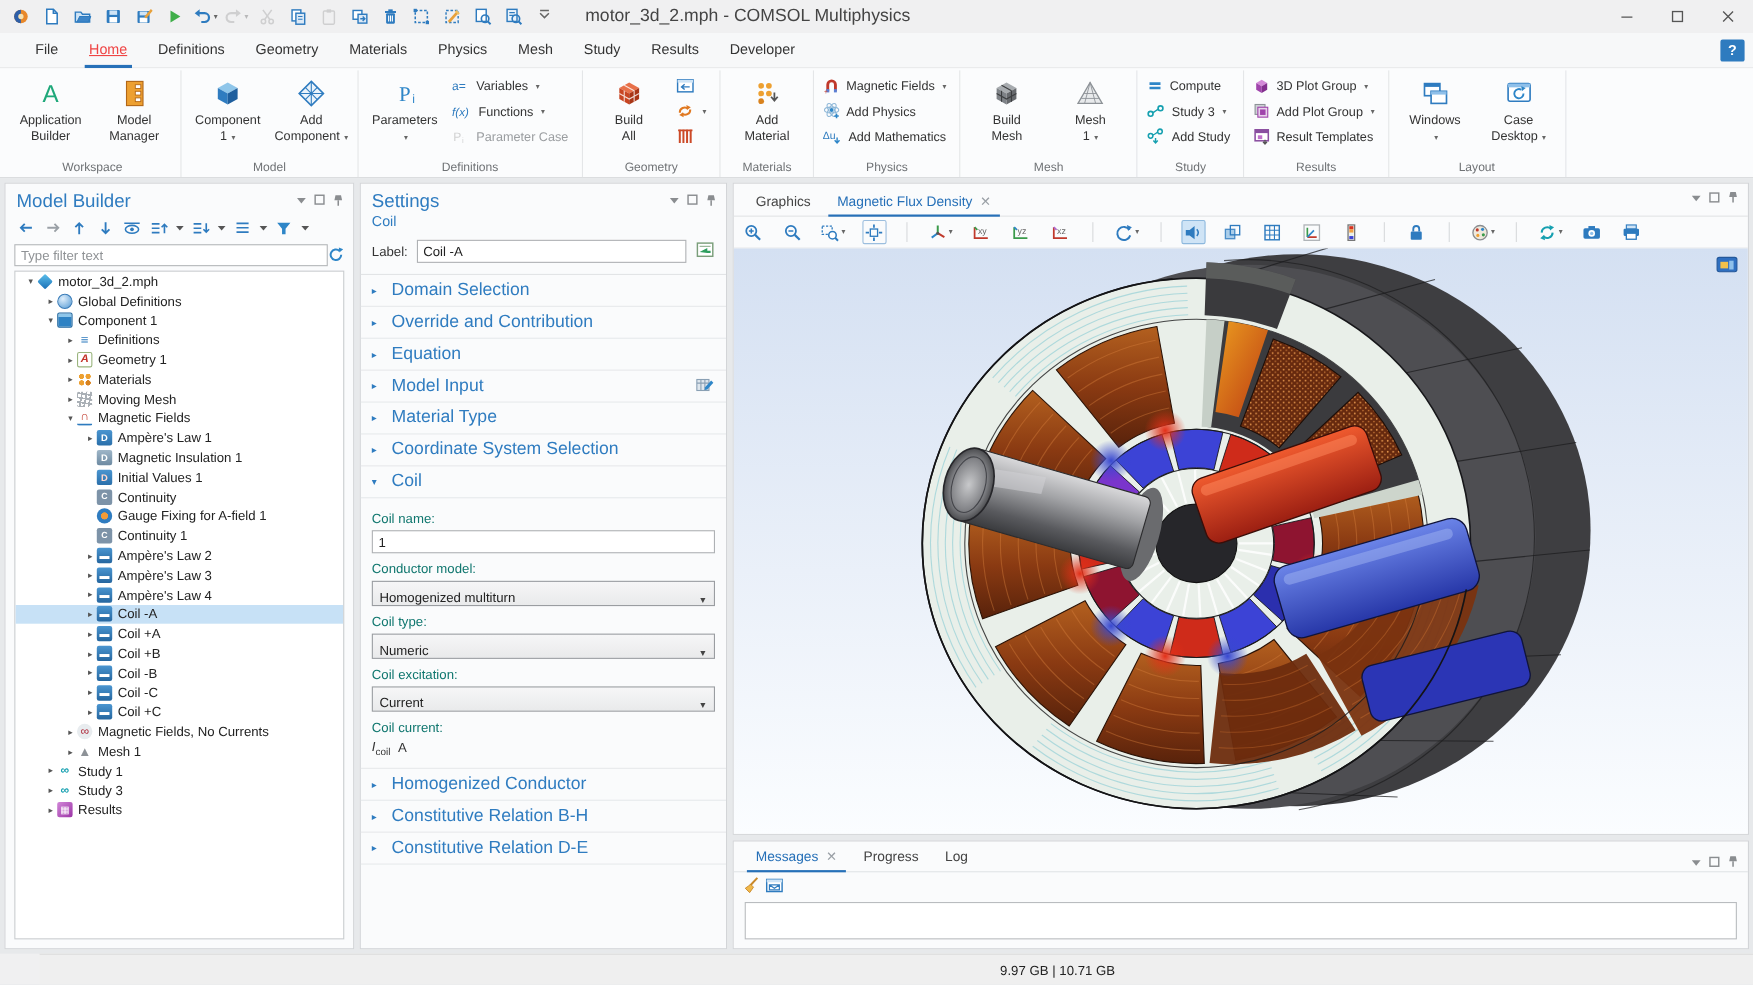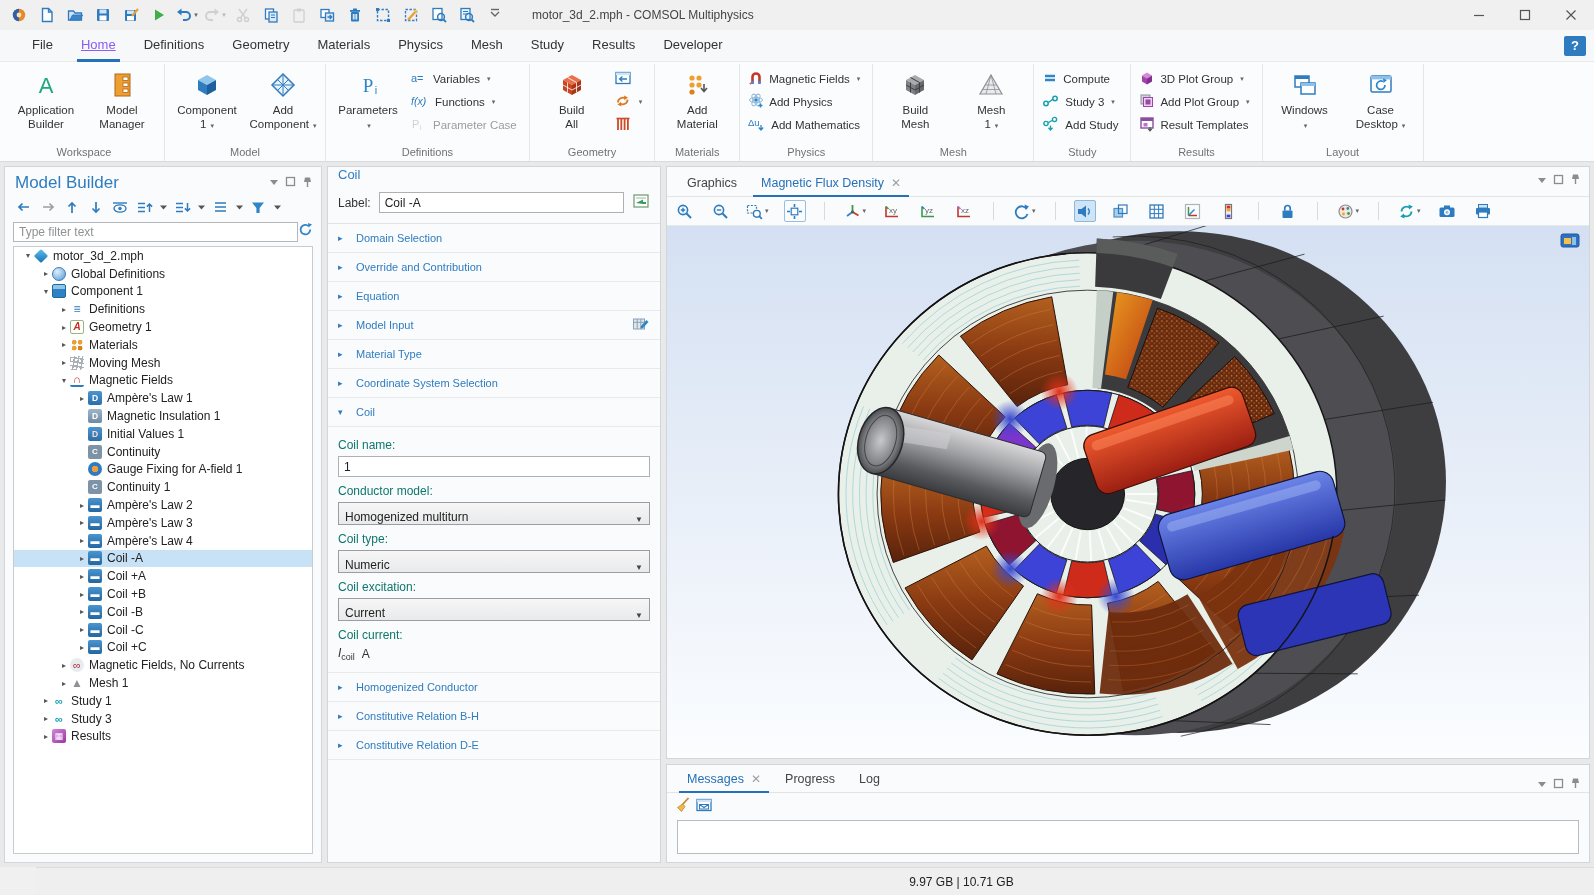--- a/index.html
+++ b/index.html
@@ -4,29 +4,29 @@
 <style>
   * { margin:0; padding:0; box-sizing:border-box; }
   html,body { width:1594px; height:895px; overflow:hidden; }
   body { font-family:"Liberation Sans", sans-serif; font-size:12px; color:#2b2b2b; background:#f0f0f1; position:relative; }
 
   
   .titlebar { position:absolute; top:0; left:0; right:0; height:30px; background:#f0f0f1; display:flex; align-items:center; }
   .qat { display:flex; align-items:center; gap:2px; padding-left:6px; }
   .qat .tbtn { width:26px; height:24px; display:flex; align-items:center; justify-content:center; border-radius:3px; }
   .tbtn.disabled { opacity:.4; filter:grayscale(.9); }
-  .title-text { margin-left:24px; font-size:12px; color:#444; }
+  .title-text { margin-left:24px; font-size:16px; color:#444; }
   .wincontrols { margin-left:auto; display:flex; height:30px; }
   .winbtn { width:46px; height:30px; display:flex; align-items:center; justify-content:center; color:#555; }
   .dd { font-size:7px; color:#666; margin-left:2px; }
 
   
   .menubar { position:absolute; top:30px; left:0; right:0; height:32px; background:#f7f8f9; display:flex; align-items:center; padding-left:18px; border-bottom:1px solid #e8e9ea; }
   .menu-item { padding:0 14px; height:32px; line-height:30px; font-size:13px; color:#333; cursor:default; position:relative; }
-  .menu-item.active { color:#8b5cf6;text-decoration:underline; }
+  .menu-item.active { color:#ef4444;text-decoration:underline; }
   .menu-item.active::after { content:""; position:absolute; left:10px; right:10px; bottom:0; height:3px; background:#2670b8; }
   .help-btn { margin-left:auto; margin-right:8px; width:22px; height:20px; background:#2e7bbf; color:#fff; border-radius:2px; display:flex; align-items:center; justify-content:center; font-weight:bold; font-size:13px; }
 
   
   .ribbon { position:absolute; top:62px; left:0; right:0; height:100px; background:#fbfcfd; border-bottom:1px solid #d8dadc; display:flex; align-items:stretch; padding:2px 4px 0 4px; }
   .rgroup { display:flex; flex-direction:column; border-right:1px solid #e4e6e8; padding:2px 6px 0 6px; }
   .rgroup-items { display:flex; align-items:flex-start; gap:4px; flex:1; }
   .rgroup-label { text-align:center; font-size:11px; color:#6f7275; padding:2px 0 3px 0; }
   .rlarge { width:72px; display:flex; flex-direction:column; align-items:center; padding:4px 2px 2px 2px; border-radius:3px; cursor:default; }
   .rlarge .ric { height:30px; display:flex; align-items:center; justify-content:center; }
@@ -45,21 +45,21 @@
   .panel-right { flex:1; min-height:0; }
   .panel-msgs { height:99px; }
 
   .phead { display:flex; align-items:center; padding:6px 8px 0 10px; }
   .phead .ptitle { font-size:17px; color:#2f7cc0; font-weight:400; }
   .phead-icons { margin-left:auto; display:flex; gap:6px; align-items:center; }
 
   
   .mb-toolbar { display:flex; align-items:center; gap:2px; padding:4px 6px 2px 8px; }
   .mb-toolbar .tbtn { width:22px; height:20px; display:flex; align-items:center; justify-content:center; border-radius:2px; }
-  .mb-filter-row { display:flex; align-items:flex-start; gap:0; padding:3px 8px 4px 8px; }
+  .mb-filter-row { display:flex; align-items:flex-end; gap:0; padding:3px 8px 4px 8px; }
   .mb-filter { flex:1; height:20px; border:1px solid #b4b7ba; background:#fff; font-size:12px; padding:0 5px; color:#333; font-family:inherit; }
   .mb-filter::placeholder { color:#8f9295; }
   .tree-box { flex:1; margin:0 8px 8px 8px; border:1px solid #c9cccf; background:#fff; overflow:hidden; }
   .trow { display:flex; align-items:center; height:17.8px; font-size:12px; white-space:nowrap; cursor:default; }
   .trow.sel { background:#c7e1f6; }
   .texp { width:12px; font-size:8px; color:#555; text-align:center; flex:none; }
   .ticon { width:14px; height:14px; flex:none; margin-right:5px; display:inline-flex; align-items:center; justify-content:center; font-size:10px; line-height:14px; border-radius:2px; }
   .tlabel { color:#222; }
 
   
@@ -86,21 +86,21 @@
   .t-study { color:#16a0b0; font-size:11px; font-weight:bold; }
   .t-results { background:linear-gradient(135deg,#d187d8,#9c34a6); color:#fff; font-size:9px; }
 
   
   .set-sub { font-size:13px; color:#2f7cc0; padding:0 10px 6px 10px; }
   .set-label-row { display:flex; align-items:center; gap:8px; padding:4px 10px 10px 10px; border-bottom:1px solid #e2e4e6; }
   .set-label-row label { font-size:12px; color:#333; }
   .set-input { flex:1; height:21px; border:1px solid #aeb1b4; font-size:12px; padding:0 5px; font-family:inherit; color:#222; background:#fff; }
   .sec-head { display:flex; align-items:center; gap:8px; height:29px; padding:0 10px; border-bottom:1px solid #e7e9eb; cursor:default; }
   .sec-head .chev { font-size:9px; color:#2f7cc0; width:10px; }
-  .sec-head .sec-title { font-size:11px; color:#2f7cc0;text-align:right; }
+  .sec-head .sec-title { font-size:16px; color:#2f7cc0;text-align:right; }
   .sec-head .sec-right { margin-left:auto; }
   .coil-form { padding:4px 10px 10px 10px; border-bottom:1px solid #e7e9eb; }
   .fld-label { font-size:12px; color:#0f766e; margin:7px 0 4px 0; }
   .fld-input { width:100%; height:21px; border:1px solid #aeb1b4; font-size:12px; padding:0 5px; font-family:inherit; background:#fff; color:#222; }
   .fld-select { width:100%; height:23px; border:1px solid #9a9da1; background:linear-gradient(180deg,#f6f6f7,#e9eaeb); display:flex; align-items:flex-end; padding:0 6px; font-size:12px; color:#222; position:relative; cursor:default; }
   .fld-select .sel-arrow { margin-left:auto; font-size:8px; color:#444; }
   .cur-row { display:flex; align-items:center; gap:7px; margin-top:2px; }
   .cur-sym { font-size:12px; font-style:italic; color:#333; }
   .cur-sym sub { font-size:9px; font-style:normal; }
   .cur-unit { font-size:12px; color:#333; }
@@ -996,20 +996,35 @@
         </div>
         <div class="trow" style="padding-left: 26px;">
           <span class="texp">▸</span>
           <span class="ticon t-results">▦</span>
           <span class="tlabel">Results</span>
         </div>
       </div>
   </div>
 
   <div class="panel panel-mid">
+    <div class="phead">
+      <span class="ptitle">Settings</span>
+      <span class="phead-icons">
+        <span class="tbtn"><svg width="10" height="10">
+              <polygon points="1,3 9,3 5,8" fill="#8a8d90"></polygon>
+            </svg></span>
+        <span class="tbtn"><svg width="11" height="11">
+              <rect x="1.5" y="1.5" width="8" height="8" fill="none" stroke="#8a8d90" stroke-width="1.3"></rect>
+            </svg></span>
+        <span class="tbtn"><svg width="11" height="12">
+              <polygon points="3,1.5 8,1.5 9,6 2,6" fill="#8a8d90"></polygon>
+              <line x1="5.5" y1="6" x2="5.5" y2="11" stroke="#8a8d90" stroke-width="1.4"></line>
+            </svg></span>
+      </span>
+    </div>
     <div class="set-sub">Coil</div>
     <div class="set-label-row">
       <label>Label:</label>
       <input class="set-input" value="Coil -A" style="">
       <span class="tbtn"><svg width="18" height="16">
             <rect x="2" y="2" width="14" height="12" fill="#fff" stroke="#7a9e7a" stroke-width="1.3"></rect>
             <line x1="4" y1="5" x2="14" y2="5" stroke="#9ab89a" stroke-width="1"></line>
             <polygon points="4,12 11,8.5 11,11 14,11 14,13 11,13" fill="#2f9e5f" transform="translate(0,-2)"></polygon>
           </svg></span>
     </div>

